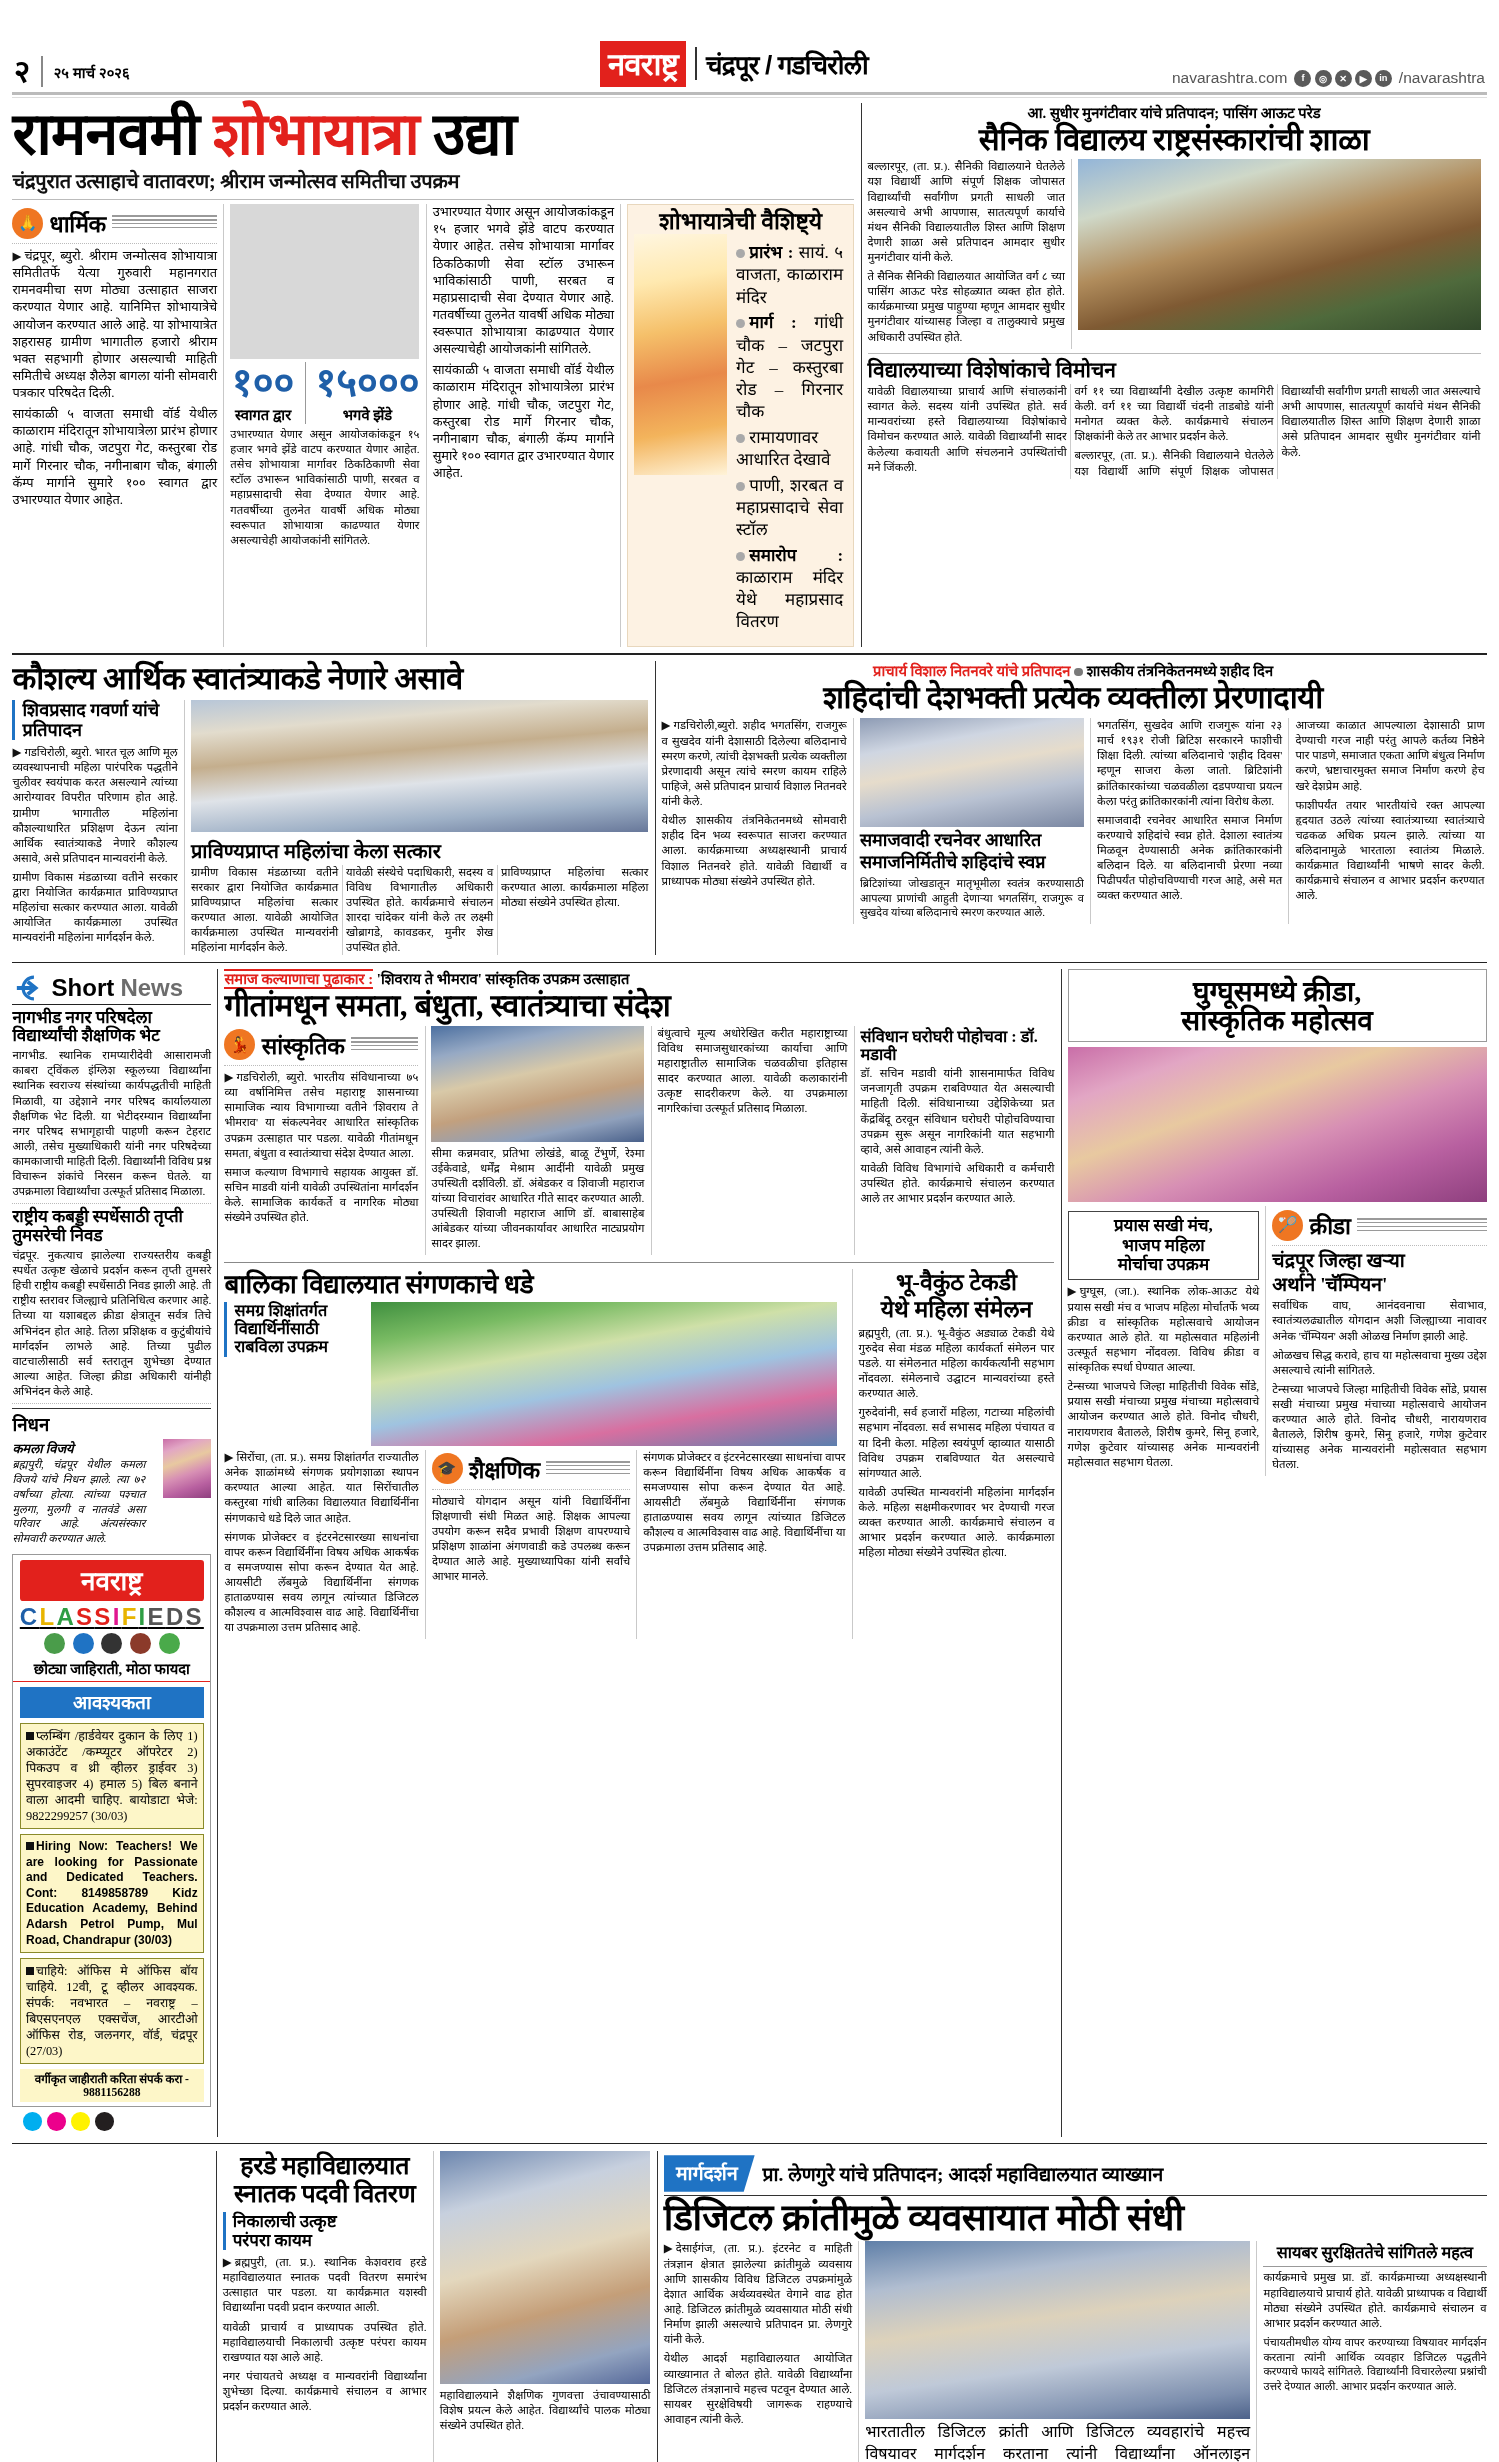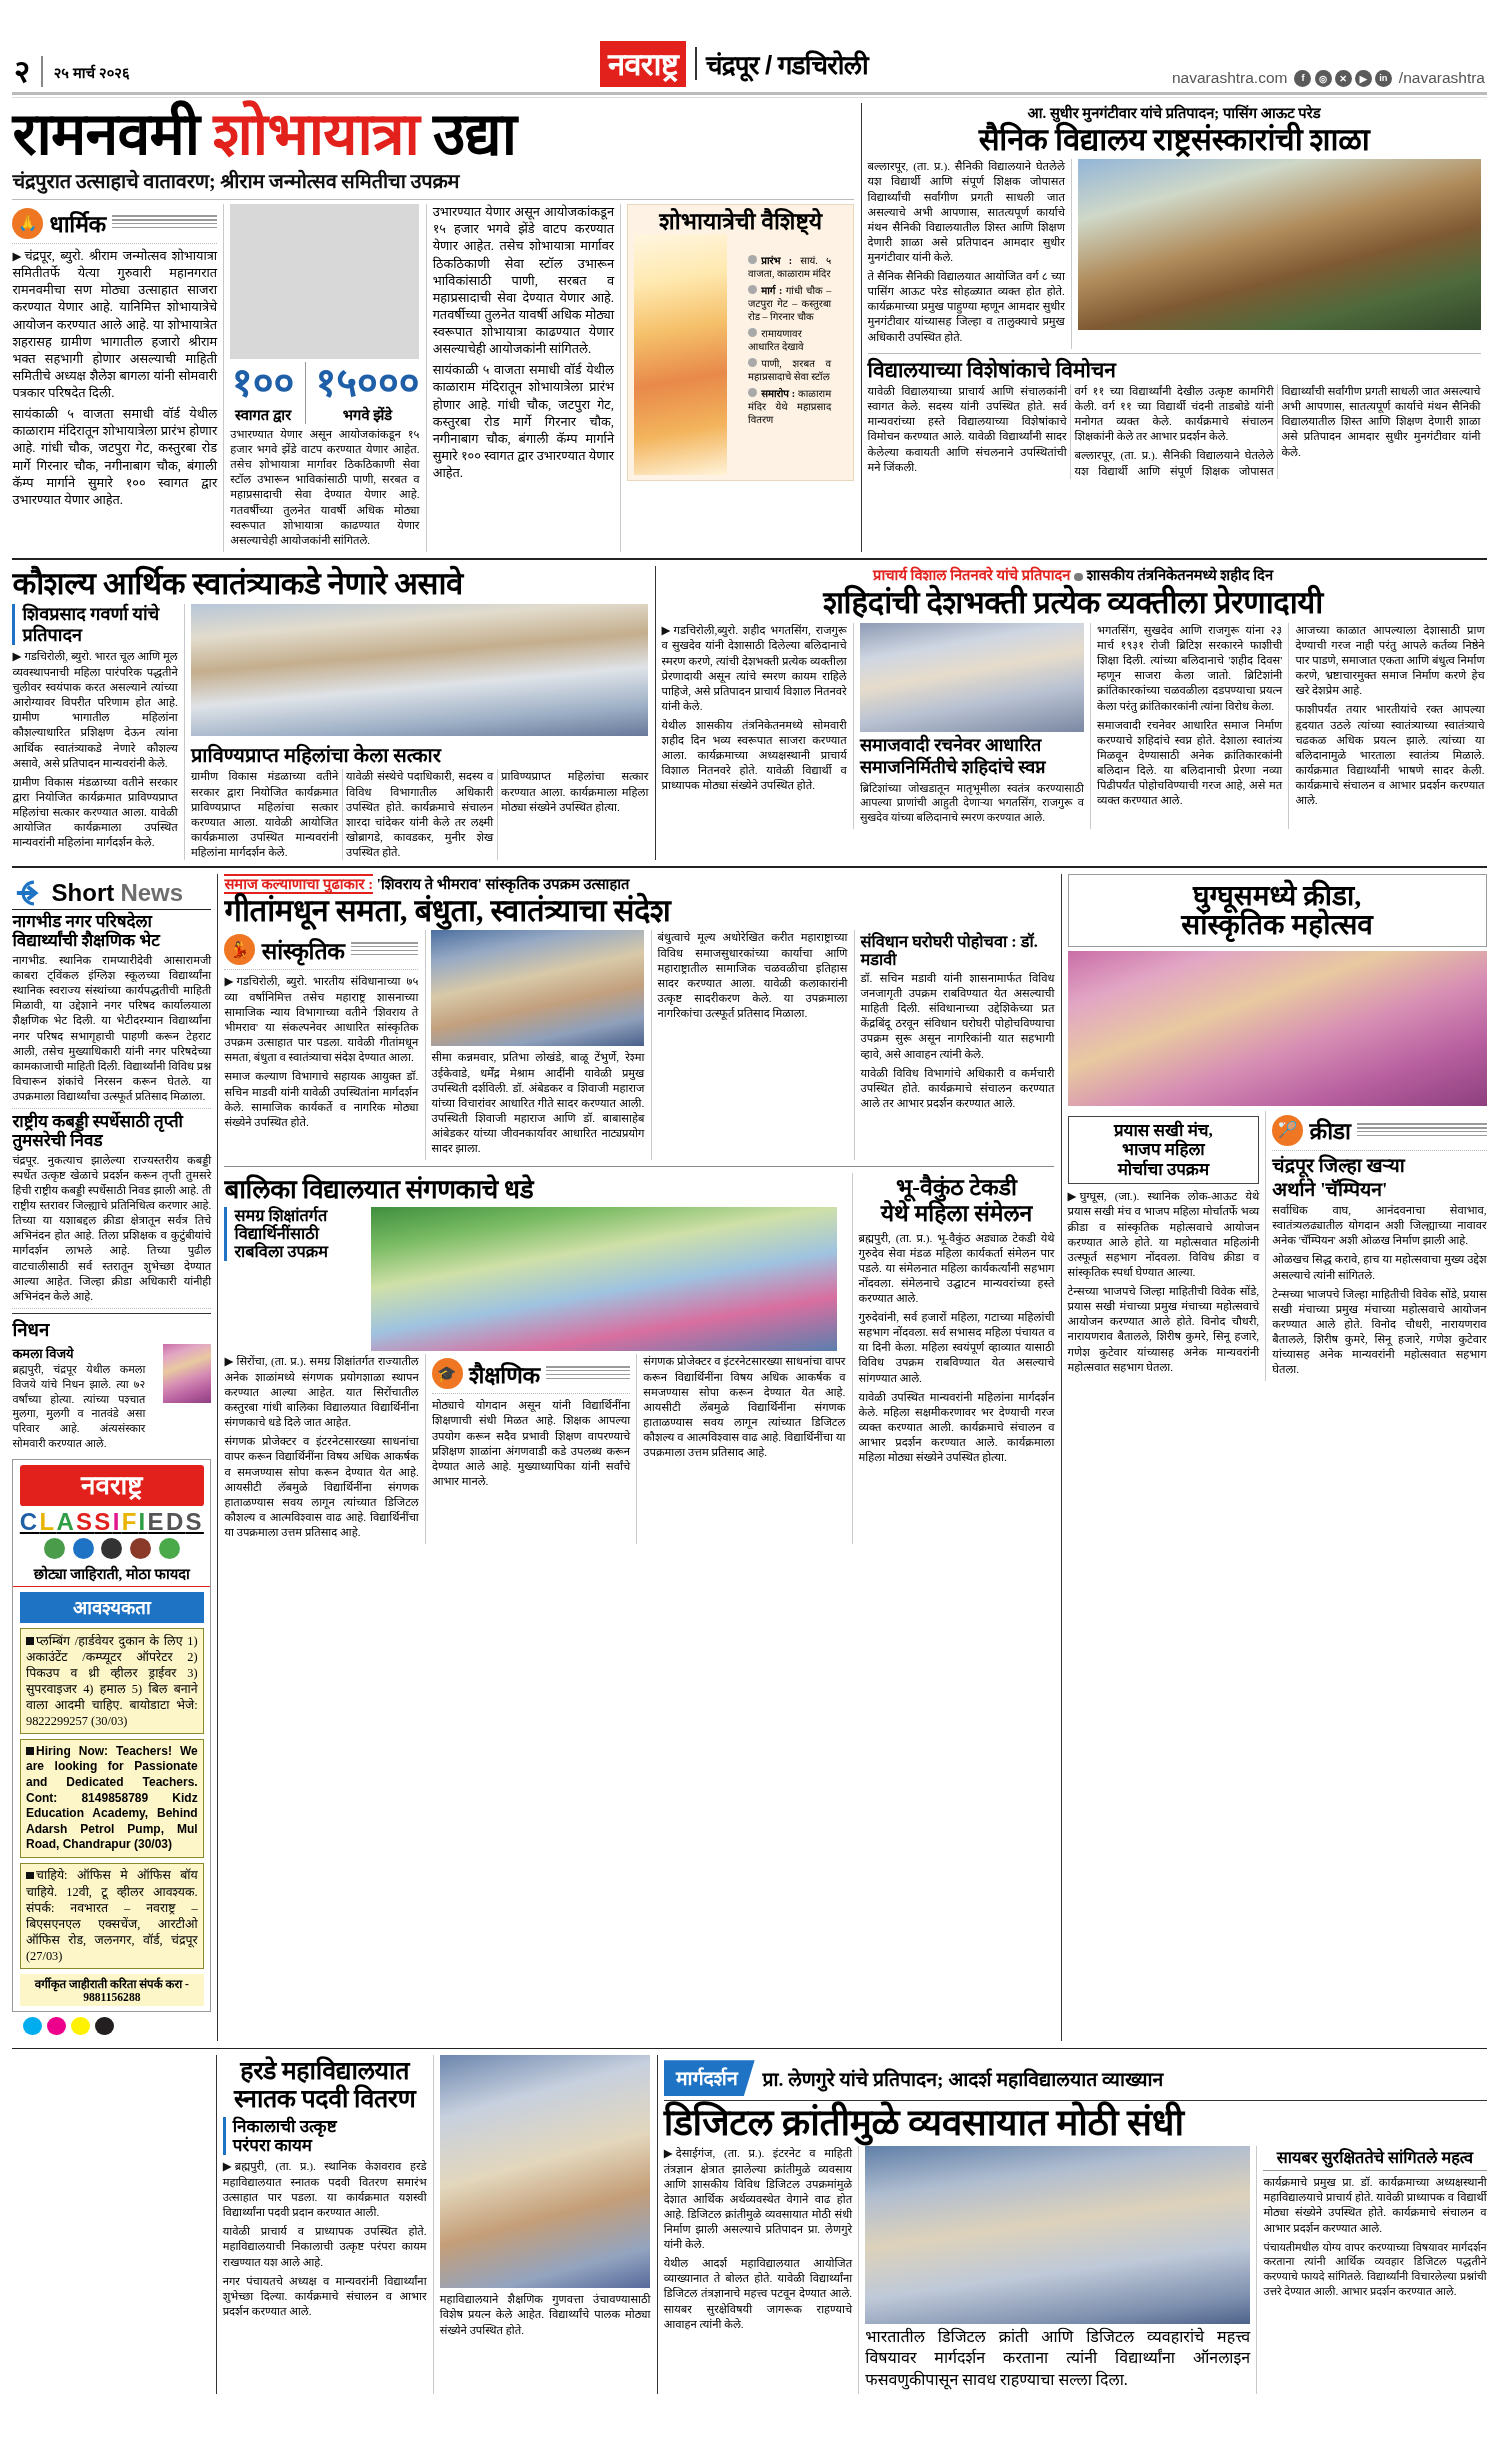--- a/index.html
+++ b/index.html
@@ -86,21 +86,21 @@
   
   .nums{display:flex;align-items:flex-start;gap:9.3px;margin:3.1px 0;}
   .numbox{flex:1 1 50%;text-align:center;}
   .numbox .n{font-size:40px;font-weight:900;color:#1f5fa8;line-height:1;font-family:"Liberation Sans",sans-serif;}
   .numbox .l{font-size:14.7px;font-weight:700;margin-top:1.6px;}
   .numsep{width:1.6px;background:#999;align-self:stretch;}
 
   
   .featbox{background:#fdf2e3;border:0.8px solid #e8d7bd;padding:4.7px 6.2px;box-sizing:border-box;}
   .feattitle{font-size:23px;font-weight:900;text-align:center;line-height:1;margin-bottom:1.6px;}
-  .featlist{list-style:none;margin:16px;padding:0;font-size:10px;line-height:1.3;}
+  .featlist{list-style:none;margin:4px;padding:0;font-size:17px;line-height:1.3;}
   .featlist li{margin:3.9px 0;text-align:justify;}
   .featlist li .b{display:inline-block;width:9.3px;height:9.3px;border-radius:50%;background:#a9a9a9;margin-right:3.9px;}
   .featlist li .lb{font-weight:700;}
 
   
   .shortnews{display:flex;align-items:center;gap:6.2px;border-bottom:1.6px solid #222;padding-bottom:2.3px;margin:4.7px 0 3.1px 0;}
   .sn-icon{width:33px;height:28px;flex:0 0 33px;position:relative;}
   .sn-icon svg{width:33px;height:28px;}
   .sn-t1{font-size:24px;font-weight:900;font-family:"Liberation Sans",sans-serif;}
   .sn-t2{font-size:24px;font-weight:900;color:#6d6d6d;font-family:"Liberation Sans",sans-serif;}
@@ -333,21 +333,21 @@
           <div class="sn-t2">News</div>
         </div>
         <h3 class="xs">नागभीड नगर परिषदेला विद्यार्थ्यांची शैक्षणिक भेट</h3>
         <p class="body" style="font-size:11.3px;">नागभीड. स्थानिक रामप्यारीदेवी आसारामजी काबरा ट्विंकल इंग्लिश स्कूलच्या विद्यार्थ्यांना स्थानिक स्वराज्य संस्थांच्या कार्यपद्धतीची माहिती मिळावी, या उद्देशाने नगर परिषद कार्यालयाला शैक्षणिक भेट दिली. या भेटीदरम्यान विद्यार्थ्यांना नगर परिषद सभागृहाची पाहणी करून टेहराट आली, तसेच मुख्याधिकारी यांनी नगर परिषदेच्या कामकाजाची माहिती दिली. विद्यार्थ्यांनी विविध प्रश्न विचारून शंकांचे निरसन करून घेतले. या उपक्रमाला विद्यार्थ्यांचा उत्स्फूर्त प्रतिसाद मिळाला.</p>
         <div class="dotrule"></div>
         <h3 class="xs">राष्ट्रीय कबड्डी स्पर्धेसाठी तृप्ती तुमसरेची निवड</h3>
         <p class="body" style="font-size:11.3px;">चंद्रपूर. नुकत्याच झालेल्या राज्यस्तरीय कबड्डी स्पर्धेत उत्कृष्ट खेळाचे प्रदर्शन करून तृप्ती तुमसरे हिची राष्ट्रीय कबड्डी स्पर्धेसाठी निवड झाली आहे. ती राष्ट्रीय स्तरावर जिल्ह्याचे प्रतिनिधित्व करणार आहे. तिच्या या यशाबद्दल क्रीडा क्षेत्रातून सर्वत्र तिचे अभिनंदन होत आहे. तिला प्रशिक्षक व कुटुंबीयांचे मार्गदर्शन लाभले आहे. तिच्या पुढील वाटचालीसाठी सर्व स्तरातून शुभेच्छा देण्यात आल्या आहेत. जिल्हा क्रीडा अधिकारी यांनीही अभिनंदन केले आहे.</p>
         <div class="dotrule"></div>
         <div style="border-top:1.6px solid #333;padding-top:2.3px;">
           <div style="font-size:18.6px;font-weight:900;">निधन</div>
-          <div style="display:flex;gap:18px;margin-top:3.1px;">
+          <div style="display:flex;gap:18px;margin-top:3.1px;font-style:italic;">
             <div style="flex:1;">
               <div style="font-size:13px;font-weight:700;">कमला विजये</div>
               <p class="body" style="font-size:11px;">ब्रह्मपुरी, चंद्रपूर येथील कमला विजये यांचे निधन झाले. त्या ७२ वर्षांच्या होत्या. त्यांच्या पश्चात मुलगा, मुलगी व नातवंडे असा परिवार आहे. अंत्यसंस्कार सोमवारी करण्यात आले.</p>
             </div>
             <div class="ph women" style="width:48px;height:59px;flex:0 0 48px;"></div>
           </div>
         </div>
 
         <div class="clsf">
           <div class="clsf-logo">नवराष्ट्र</div>

